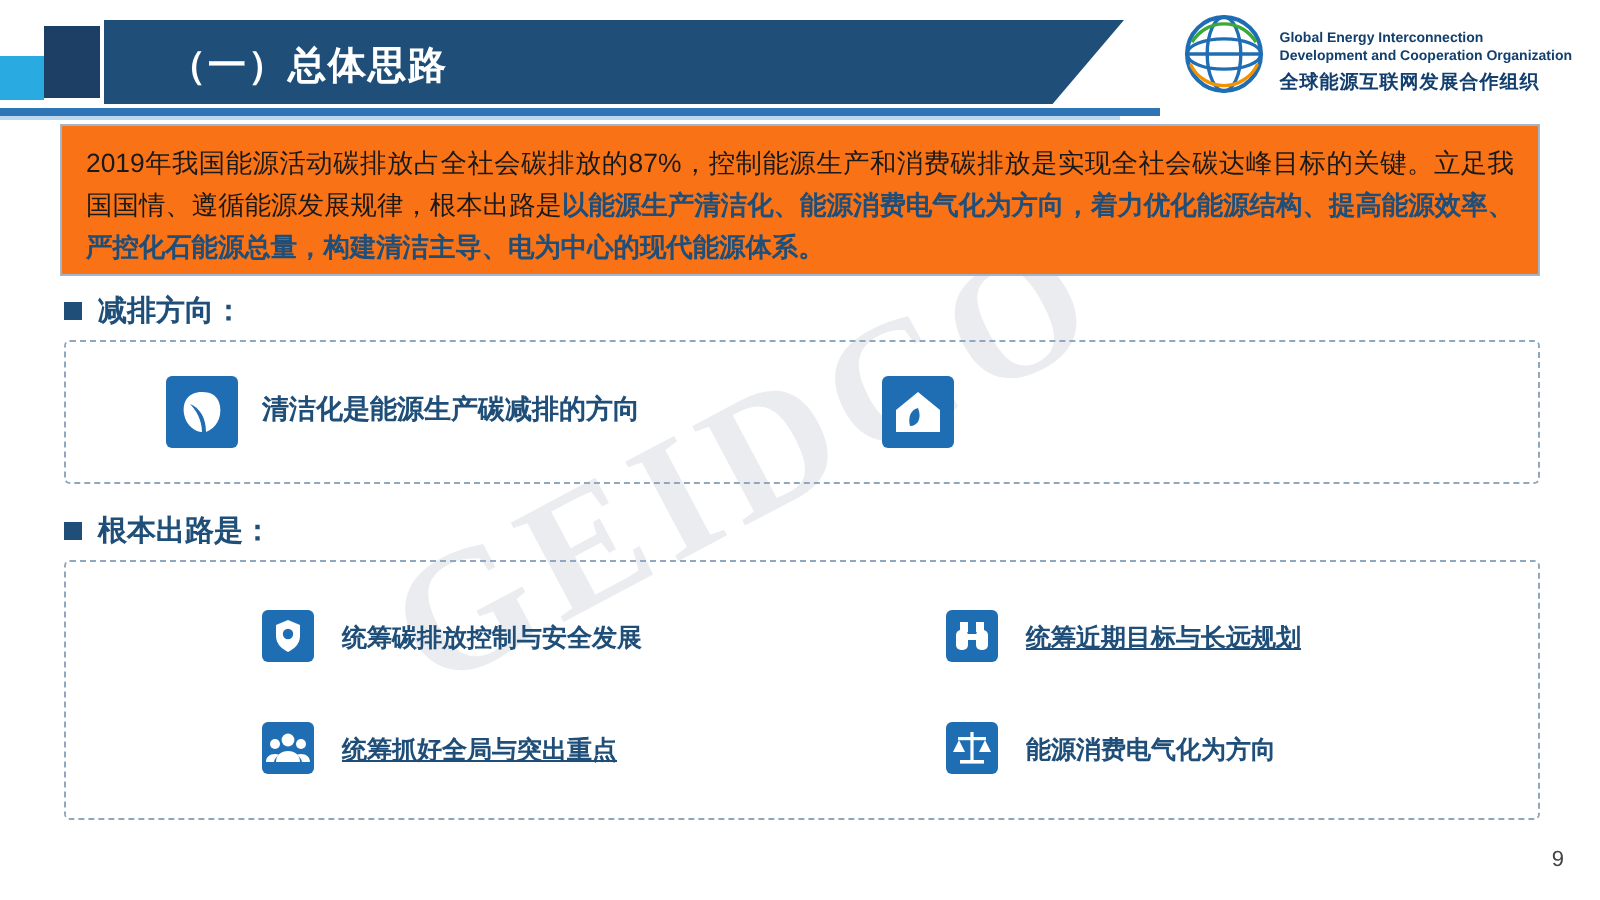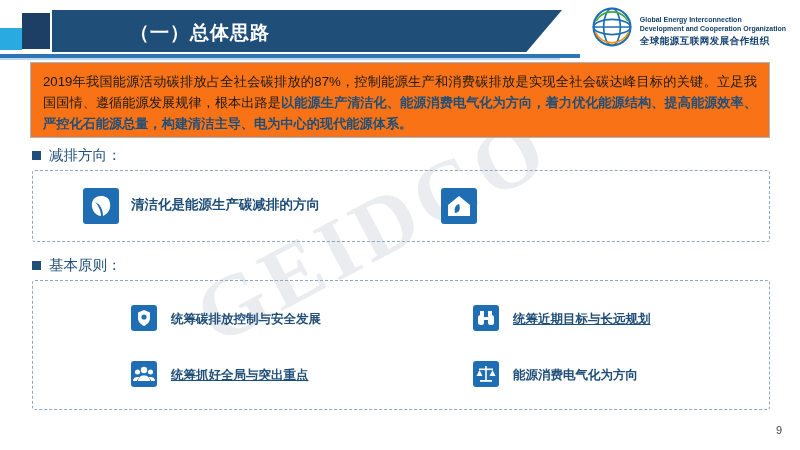--- a/index.html
+++ b/index.html
@@ -71,21 +71,20 @@
     clip-path: polygon(0 0, 100% 0, 93% 100%, 0% 100%);
   }
   .hdr-title {
     position: absolute;
     left: 84px;
     top: 12px;
     color: #ffffff;
     font-size: 19px;
     font-weight: bold;
     letter-spacing: 1px;
-    margin-left: 46px;
   }
   .hdr-accent {
     position: absolute;
     left: 0;
     top: 46px;
     width: 580px;
     height: 4px;
     background: #2e75b6;
   }
   .hdr-accent2 {
@@ -152,21 +151,21 @@
     color: #1f4e79;
     font-weight: bold;
   }
 
   
   .sec-head {
     position: absolute;
     display: flex;
     align-items: center;
     font-size: 14.5px;
-    font-weight: normal;
+    font-weight: bold;
     color: #1f4e79;
     justify-content: space-between;
   }
   .sec-square {
     width: 9px;
     height: 9px;
     background: #1f4e79;
     margin-right: 8px;
     display: inline-block;
   }
@@ -279,21 +278,21 @@
     <div class="icon-tile" style="left:408px; top:17px;">
       <svg width="36" height="36" viewBox="0 0 36 36">
         <path d="M18 8 L29 17 L29 28 L7 28 L7 17 Z" fill="#ffffff"></path>
         <path d="M18 16 C14 17 13 21 14 25 C18 25 20 21 18 16 Z" fill="#1f6eb4"></path>
       </svg>
     </div>
   </div>
 
   <div class="sec-head" style="left:32px; top:256px;">
     <span class="sec-square"></span>
-    <span>基本原则：</span>
+    <span>根本出路是：</span>
   </div>
 
   <div class="dashed-panel" style="left:32px; top:280px; width:738px; height:130px;">
 
     <div class="icon-tile small" style="left:98px; top:24px;">
       <svg width="26" height="26" viewBox="0 0 26 26">
         <path d="M13 5 L19 7.5 L19 13 C19 17 16 19.5 13 21 C10 19.5 7 17 7 13 L7 7.5 Z" fill="#ffffff"></path>
         <circle cx="13" cy="12" r="2.6" fill="#1f6eb4"></circle>
       </svg>
     </div>

